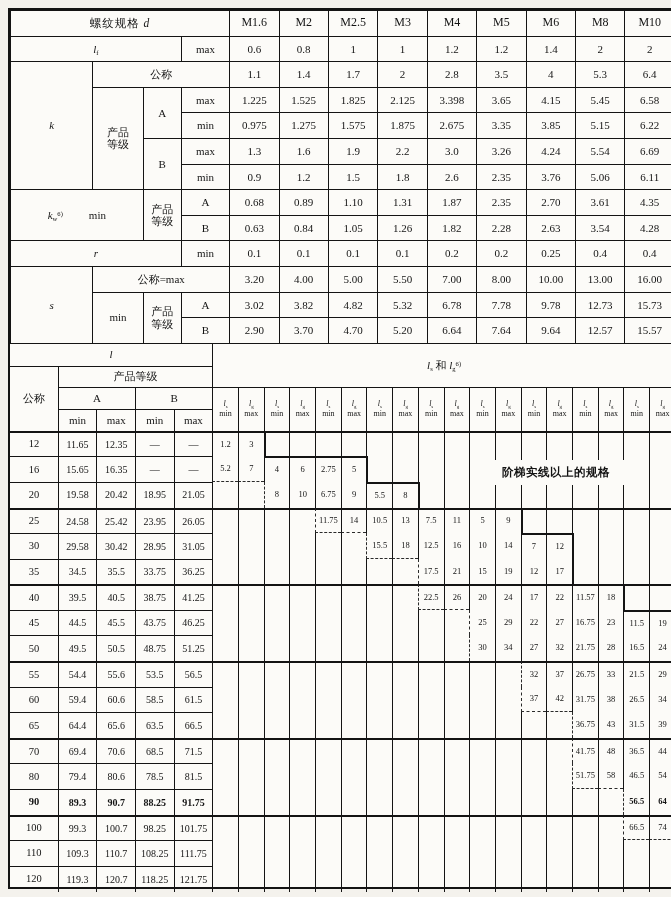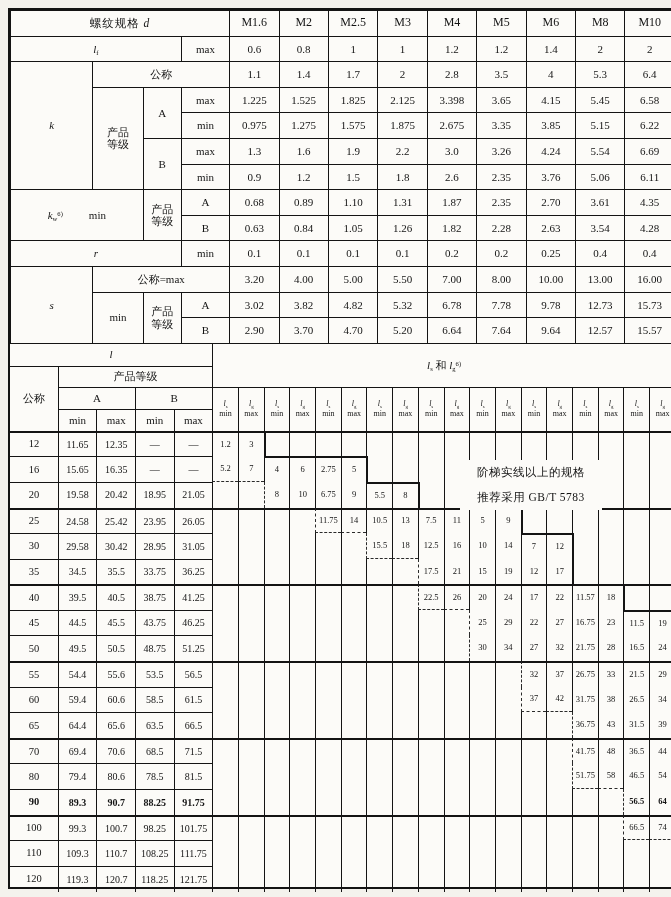--- a/index.html
+++ b/index.html
@@ -40,23 +40,23 @@
   .bl{border-left:1px solid #141414;}
   .bt1{border-top:1px solid #141414;}
   .gt2{border-top:2px solid #141414;}
   .st{border-top:2px solid #141414;}
   .sl{border-left:2px solid #141414;}
   .dl{border-left:1px dashed #2a2a2a;}
   .db{border-bottom:1px dashed #2a2a2a;}
   .dr{border-right:1px dashed #2a2a2a;}
 
   .note{
-    position:absolute;left:450px;top:450px;width:142px;z-index:5;
+    position:absolute;left:475px;top:450px;width:142px;z-index:5;
     background:#fcfbf8;text-align:center;
-    font-size:11.5px;line-height:25px;letter-spacing:0.5px;
+    font-size:11.5px;line-height:25px;letter-spacing:0.5px;font-weight:bold;
   }
 </style>
 </head>
 <body>
 
 <div class="sheet">
   <table class="top">
     <colgroup>
       <col style="width:82px">
         <col style="width:50px">
@@ -729,15 +729,14 @@
           <td class="sc bl"></td>
           <td class="sc bl"></td>
           <td class="sc bl"></td>
           <td class="sc bl dr"></td>
         </tr>
       </tbody>
   </table>
 
   <div class="note">
     <div>阶梯实线以上的规格</div>
-    <div>推荐采用 GB/T 5783</div>
   </div>
 </div>
 
 </body></html>

